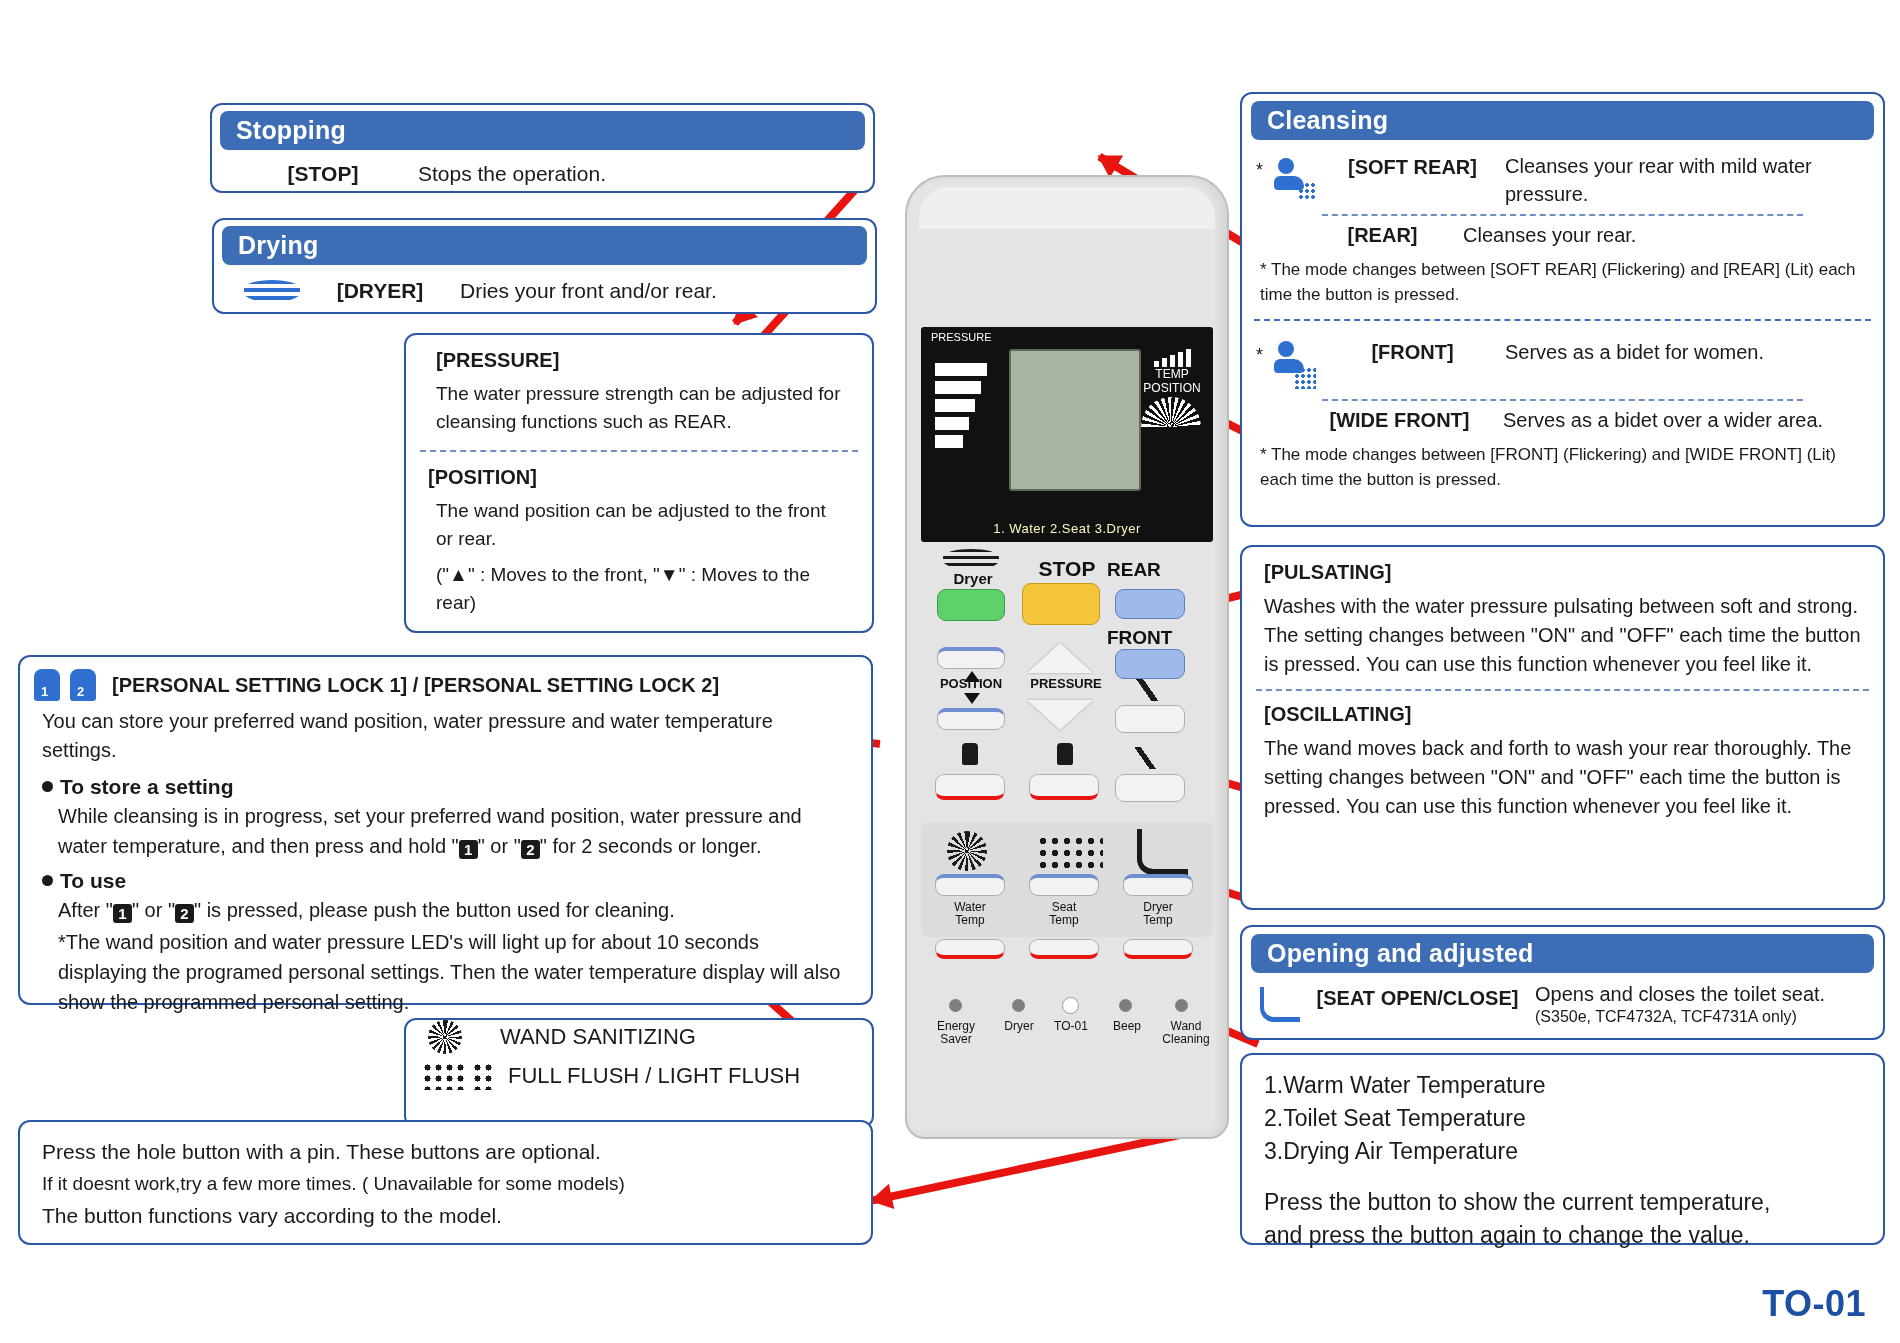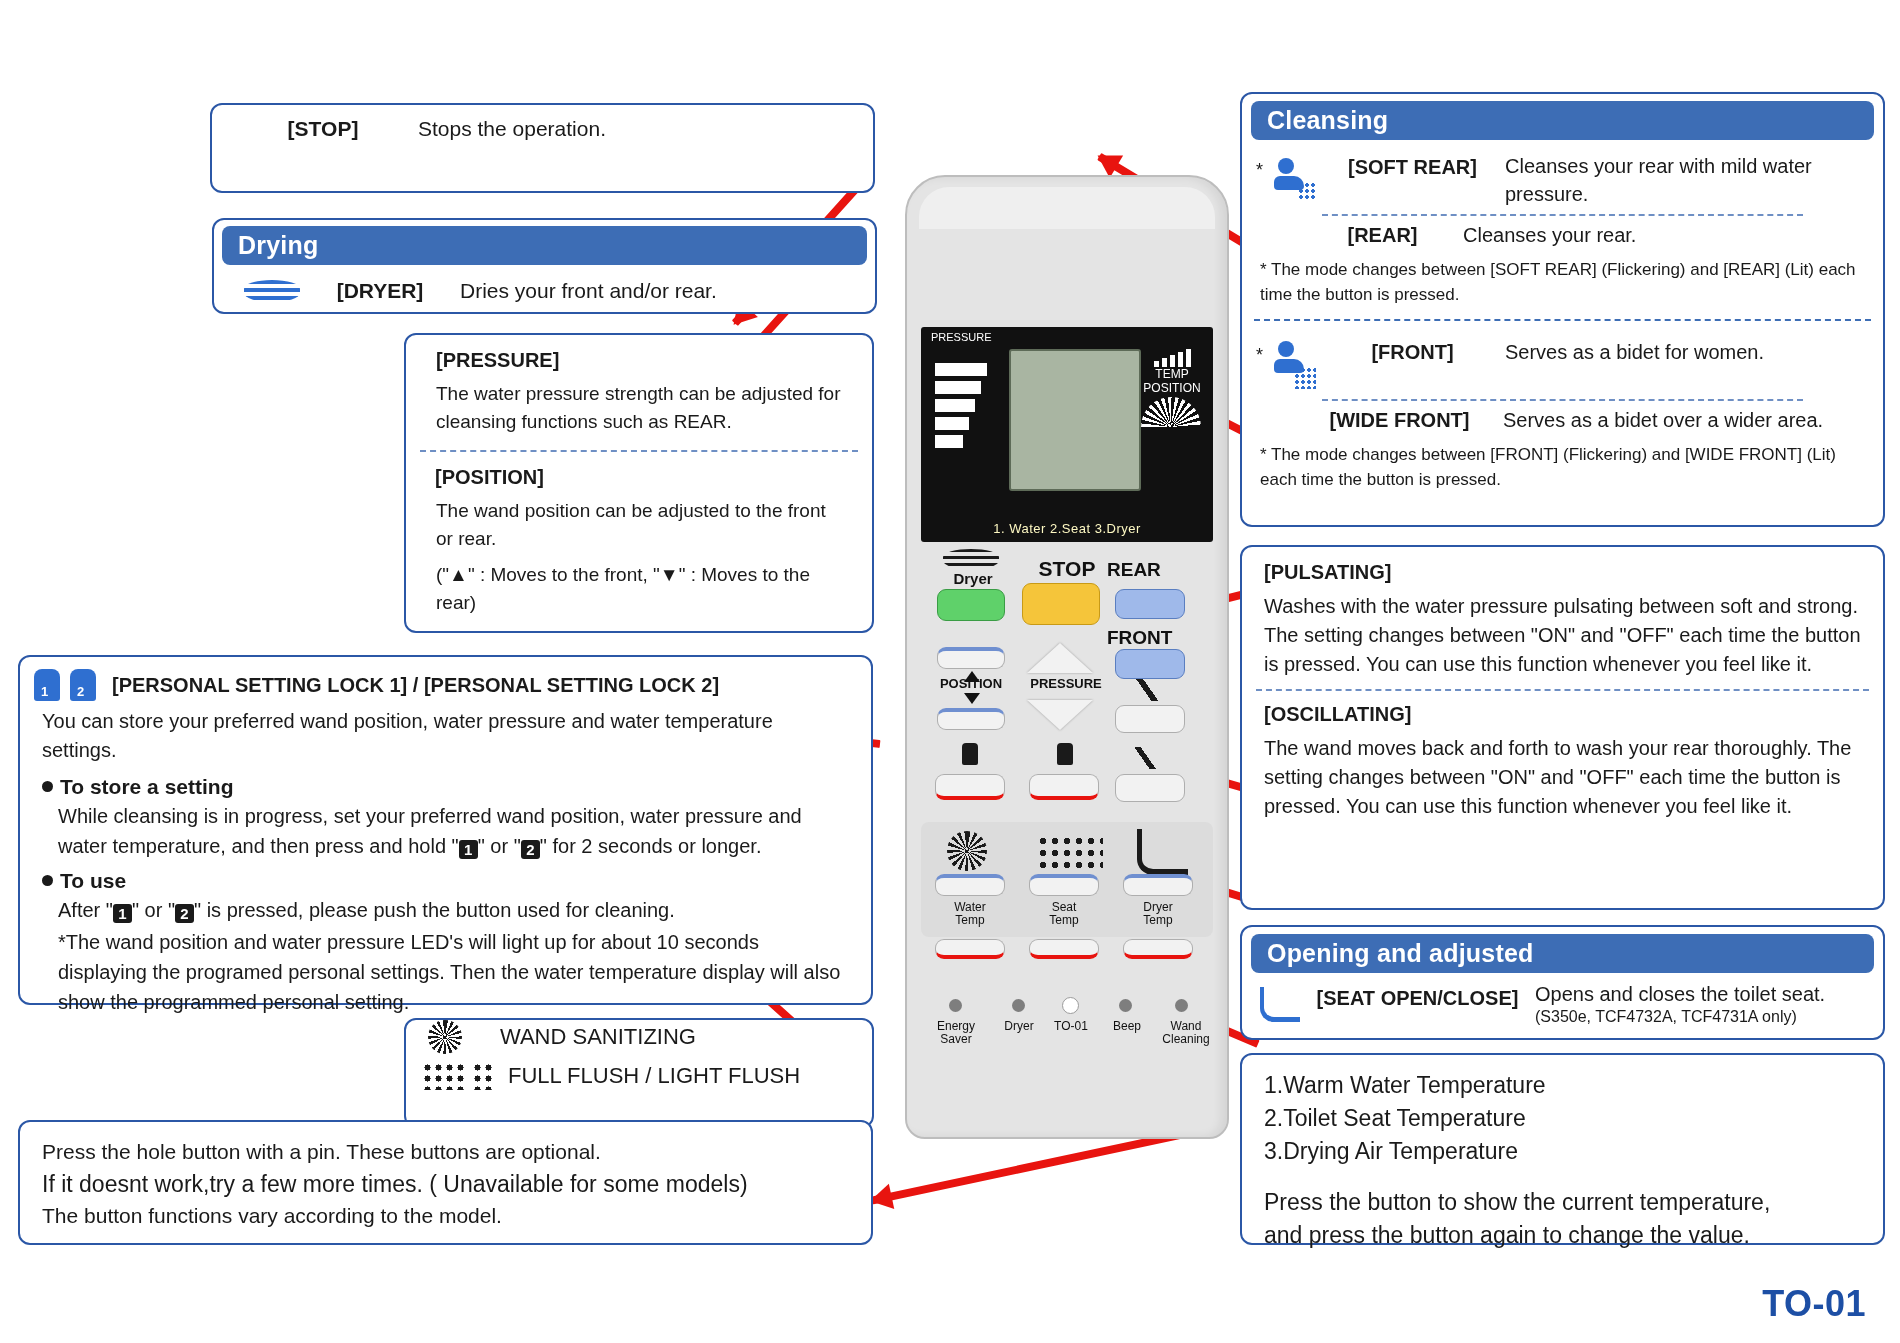--- a/index.html
+++ b/index.html
@@ -171,40 +171,41 @@
     <div class="rlabel tiny" style="left:84px;top:843px;width:56px;">Dryer</div>
     <div class="rlabel tiny" style="left:134px;top:843px;width:60px;">TO-01</div>
     <div class="rlabel tiny" style="left:192px;top:843px;width:56px;">Beep</div>
     <div class="rlabel tiny" style="left:244px;top:843px;width:70px;">
       <span>Wand</span><br>
       <span>Cleaning</span>
     </div>
   </div>
 
   <div class="panel" style="left:210px;top:103px;width:665px;height:90px;">
+    <div class="panel-head">Stopping</div>
     <div class="row" style="padding:12px 16px 0 16px;font-size:21px;">
       <div class="lbl" style="width:190px;text-align:center;">[STOP]</div>
       <div>Stops the operation.</div>
     </div>
   </div>
 
   <div class="panel" style="left:212px;top:218px;width:665px;height:96px;">
     <div class="panel-head">Drying</div>
     <div class="row" style="padding:14px 16px 0 16px;font-size:21px;align-items:center;">
       <div style="width:56px;height:22px;margin-left:14px;background:repeating-linear-gradient(#2f6fd0 0 4px,transparent 4px 8px);border-radius:50%/40%;"></div>
       <div class="lbl" style="width:160px;text-align:center;">[DRYER]</div>
       <div>Dries your front and/or rear.</div>
     </div>
   </div>
 
   <div class="panel" style="left:404px;top:333px;width:470px;height:300px;">
     <div class="lbl" style="padding:14px 0 0 30px;font-size:20px;">[PRESSURE]</div>
     <div style="padding:8px 26px 0 30px;font-size:19px;line-height:28px;">The water pressure strength can be adjusted for cleansing functions such as REAR.</div>
     <div class="dash" style="margin-top:14px;"></div>
-    <div class="lbl" style="padding:6px 0 0 29px;font-size:20px;">[POSITION]</div>
+    <div class="lbl" style="padding:6px 0 0 22px;font-size:20px;">[POSITION]</div>
     <div style="padding:8px 26px 0 30px;font-size:19px;line-height:28px;">The wand position can be adjusted to the front or rear.</div>
     <div style="padding:8px 26px 0 30px;font-size:19px;line-height:28px;">("▲" : Moves to the front, "▼" : Moves to the rear)</div>
   </div>
 
   <div class="panel" style="left:18px;top:655px;width:855px;height:350px;">
     <div class="row" style="padding:12px 0 0 14px;align-items:center;">
       <div style="width:26px;height:32px;background:#2f6fd0;border-radius:8px 8px 3px 3px;position:relative;">
         <span style="position:absolute;left:7px;bottom:2px;color:#fff;font-size:13px;font-weight:bold;">1</span>
       </div>
       <div style="width:26px;height:32px;background:#2f6fd0;border-radius:8px 8px 3px 3px;margin-left:10px;position:relative;">
@@ -237,21 +238,21 @@
     </div>
     <div class="row" style="padding:8px 0 0 16px;align-items:center;">
       <div style="width:46px;height:28px;background:radial-gradient(#1a1a1a 38%,transparent 40%) 0 0/11px 11px;"></div>
       <div style="width:22px;height:28px;background:radial-gradient(#1a1a1a 38%,transparent 40%) 0 0/11px 11px;margin-left:4px;"></div>
       <div style="font-size:22px;margin-left:14px;">FULL FLUSH / LIGHT FLUSH</div>
     </div>
   </div>
 
   <div class="panel" style="left:18px;top:1120px;width:855px;height:125px;">
     <div style="padding:14px 20px 0 22px;font-size:21px;line-height:32px;">Press the hole button with a pin. These buttons are optional.</div>
-    <div style="padding:0 20px 0 22px;font-size:23px;line-height:32px;">If it doesnt work,try a few more times. ( Unavailable for some models)</div>
+    <div style="padding:0 20px 0 22px;font-size:19px;line-height:32px;">If it doesnt work,try a few more times. ( Unavailable for some models)</div>
     <div style="padding:0 20px 0 22px;font-size:21px;line-height:32px;">The button functions vary according to the model.</div>
   </div>
 
   <div class="panel" style="left:1240px;top:92px;width:645px;height:435px;">
     <div class="panel-head wide">Cleansing</div>
 
     <div class="row" style="padding:12px 14px 0 14px;font-size:20px;align-items:flex-start;">
       <div style="width:16px;font-size:18px;padding-top:8px;">*</div>
       <div style="width:48px;height:56px;position:relative;">
         <div style="position:absolute;left:6px;top:6px;width:16px;height:16px;border-radius:50%;background:#2f6fd0;"></div>

